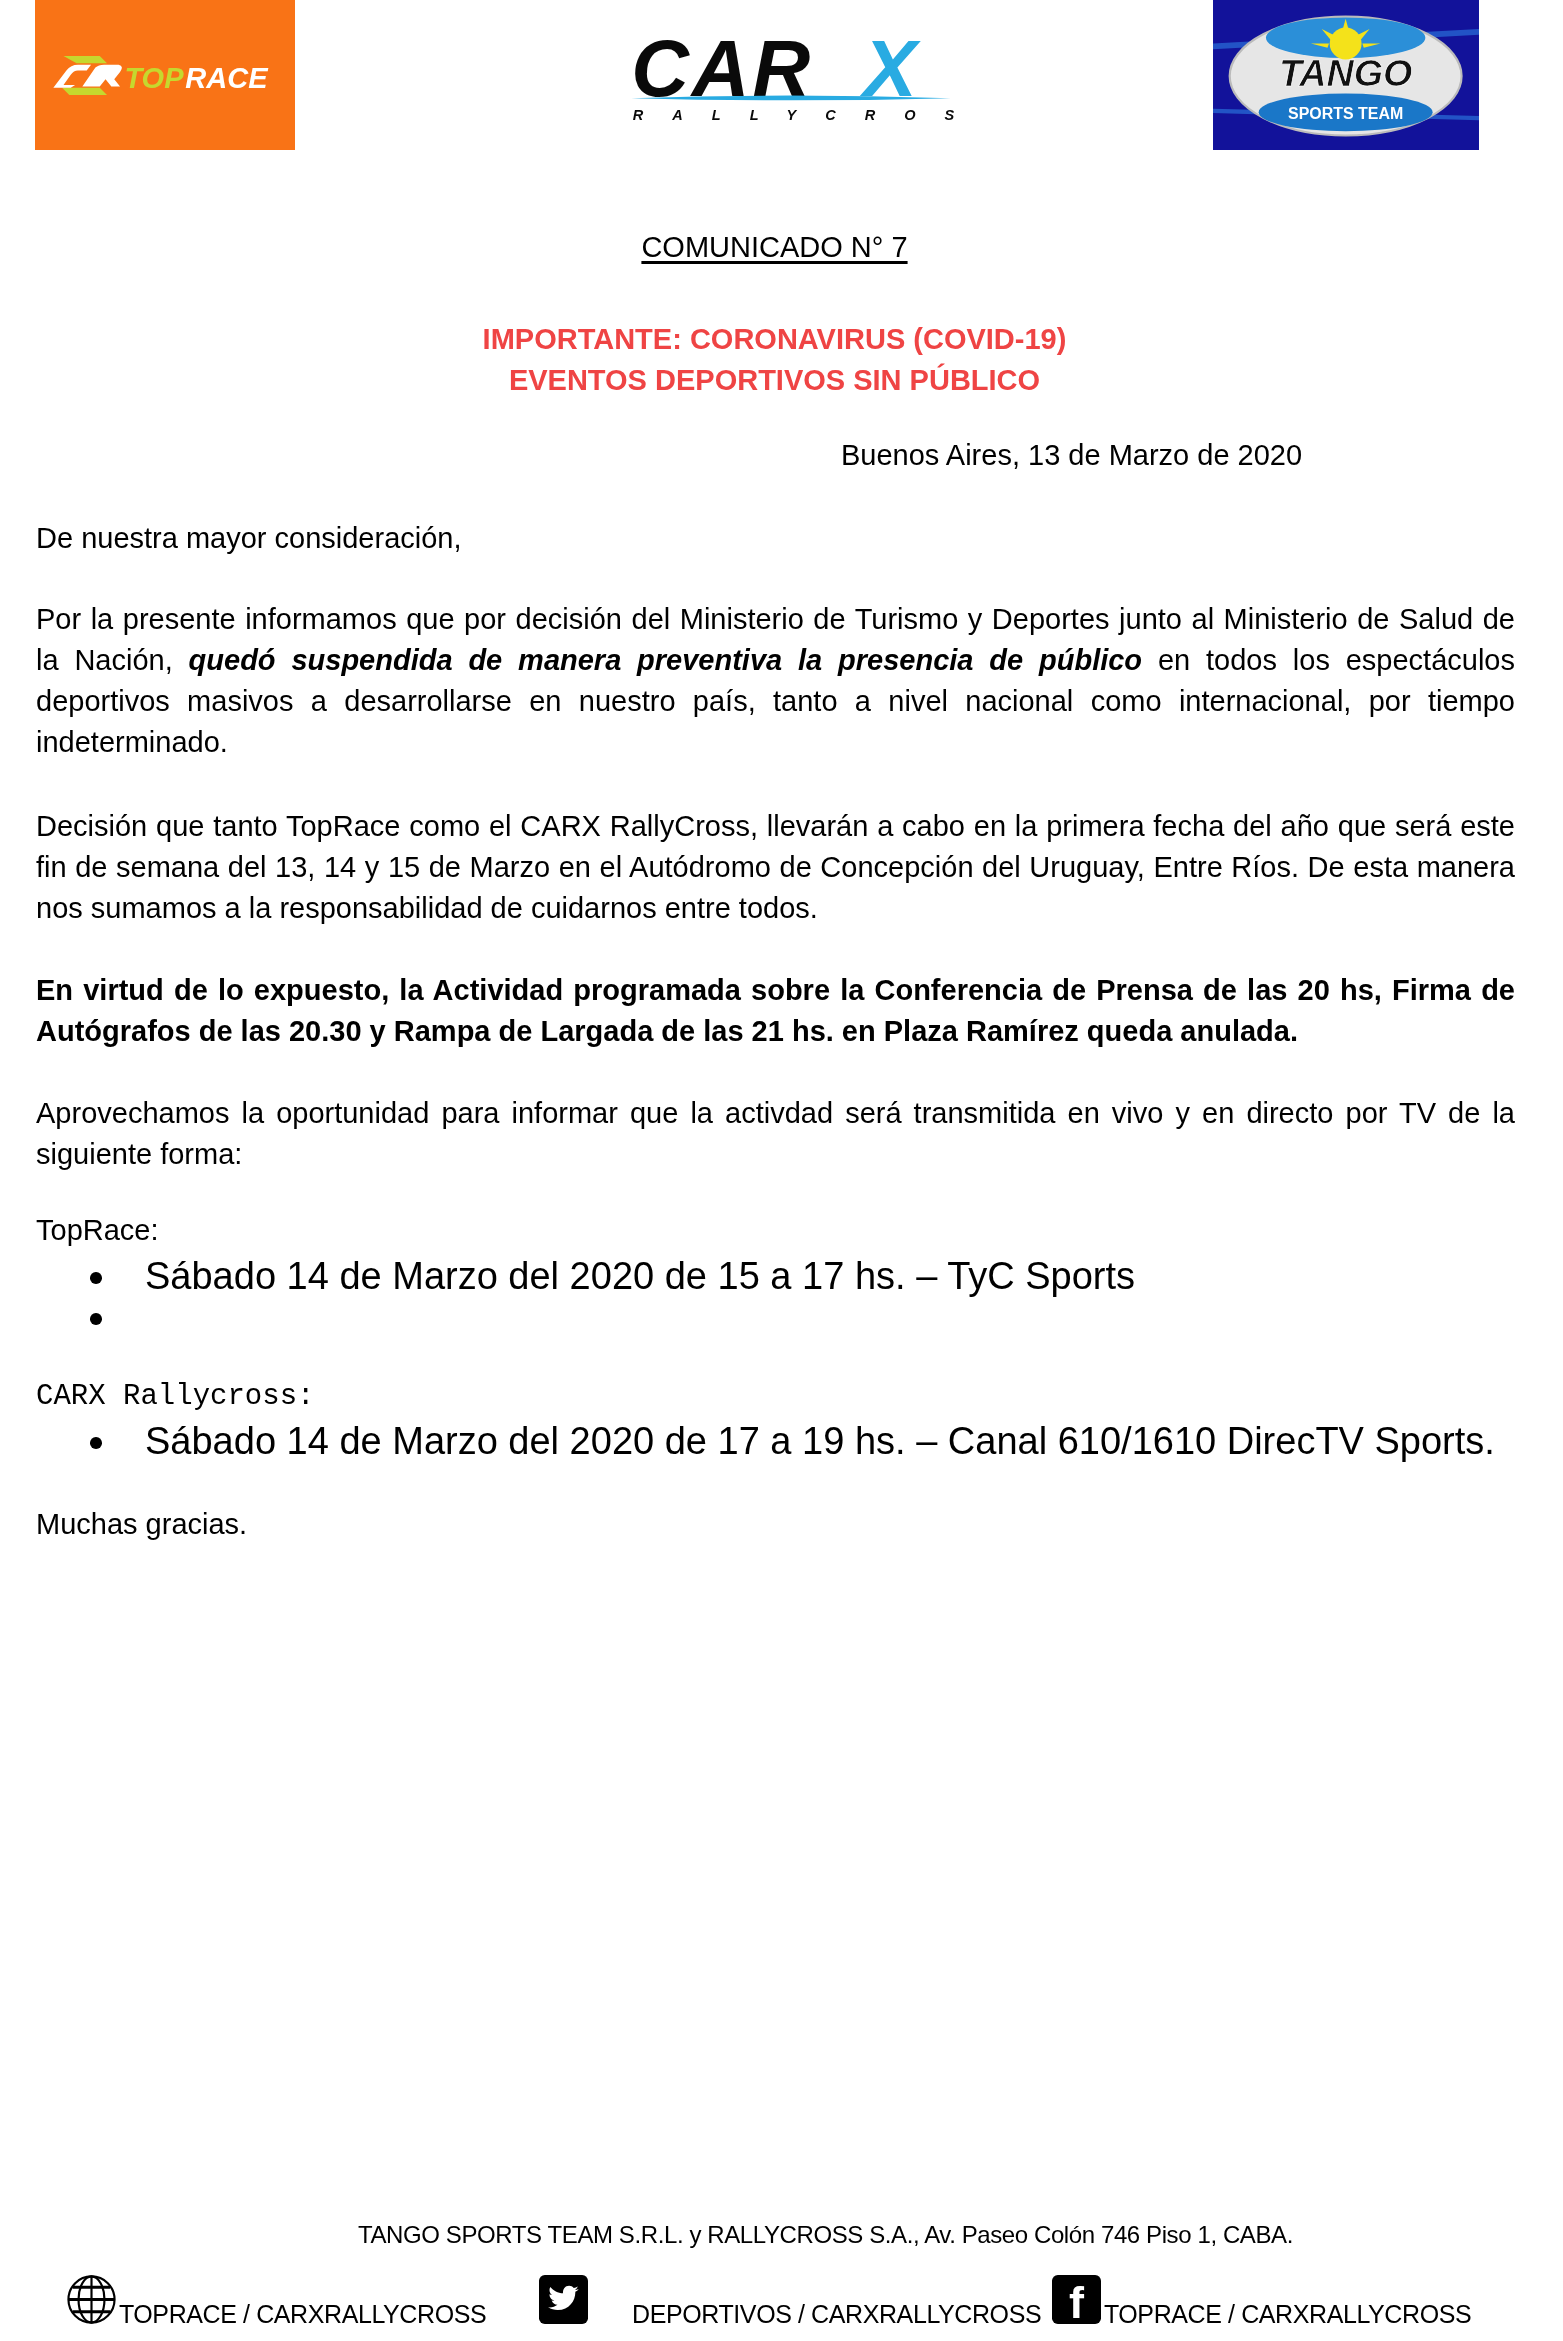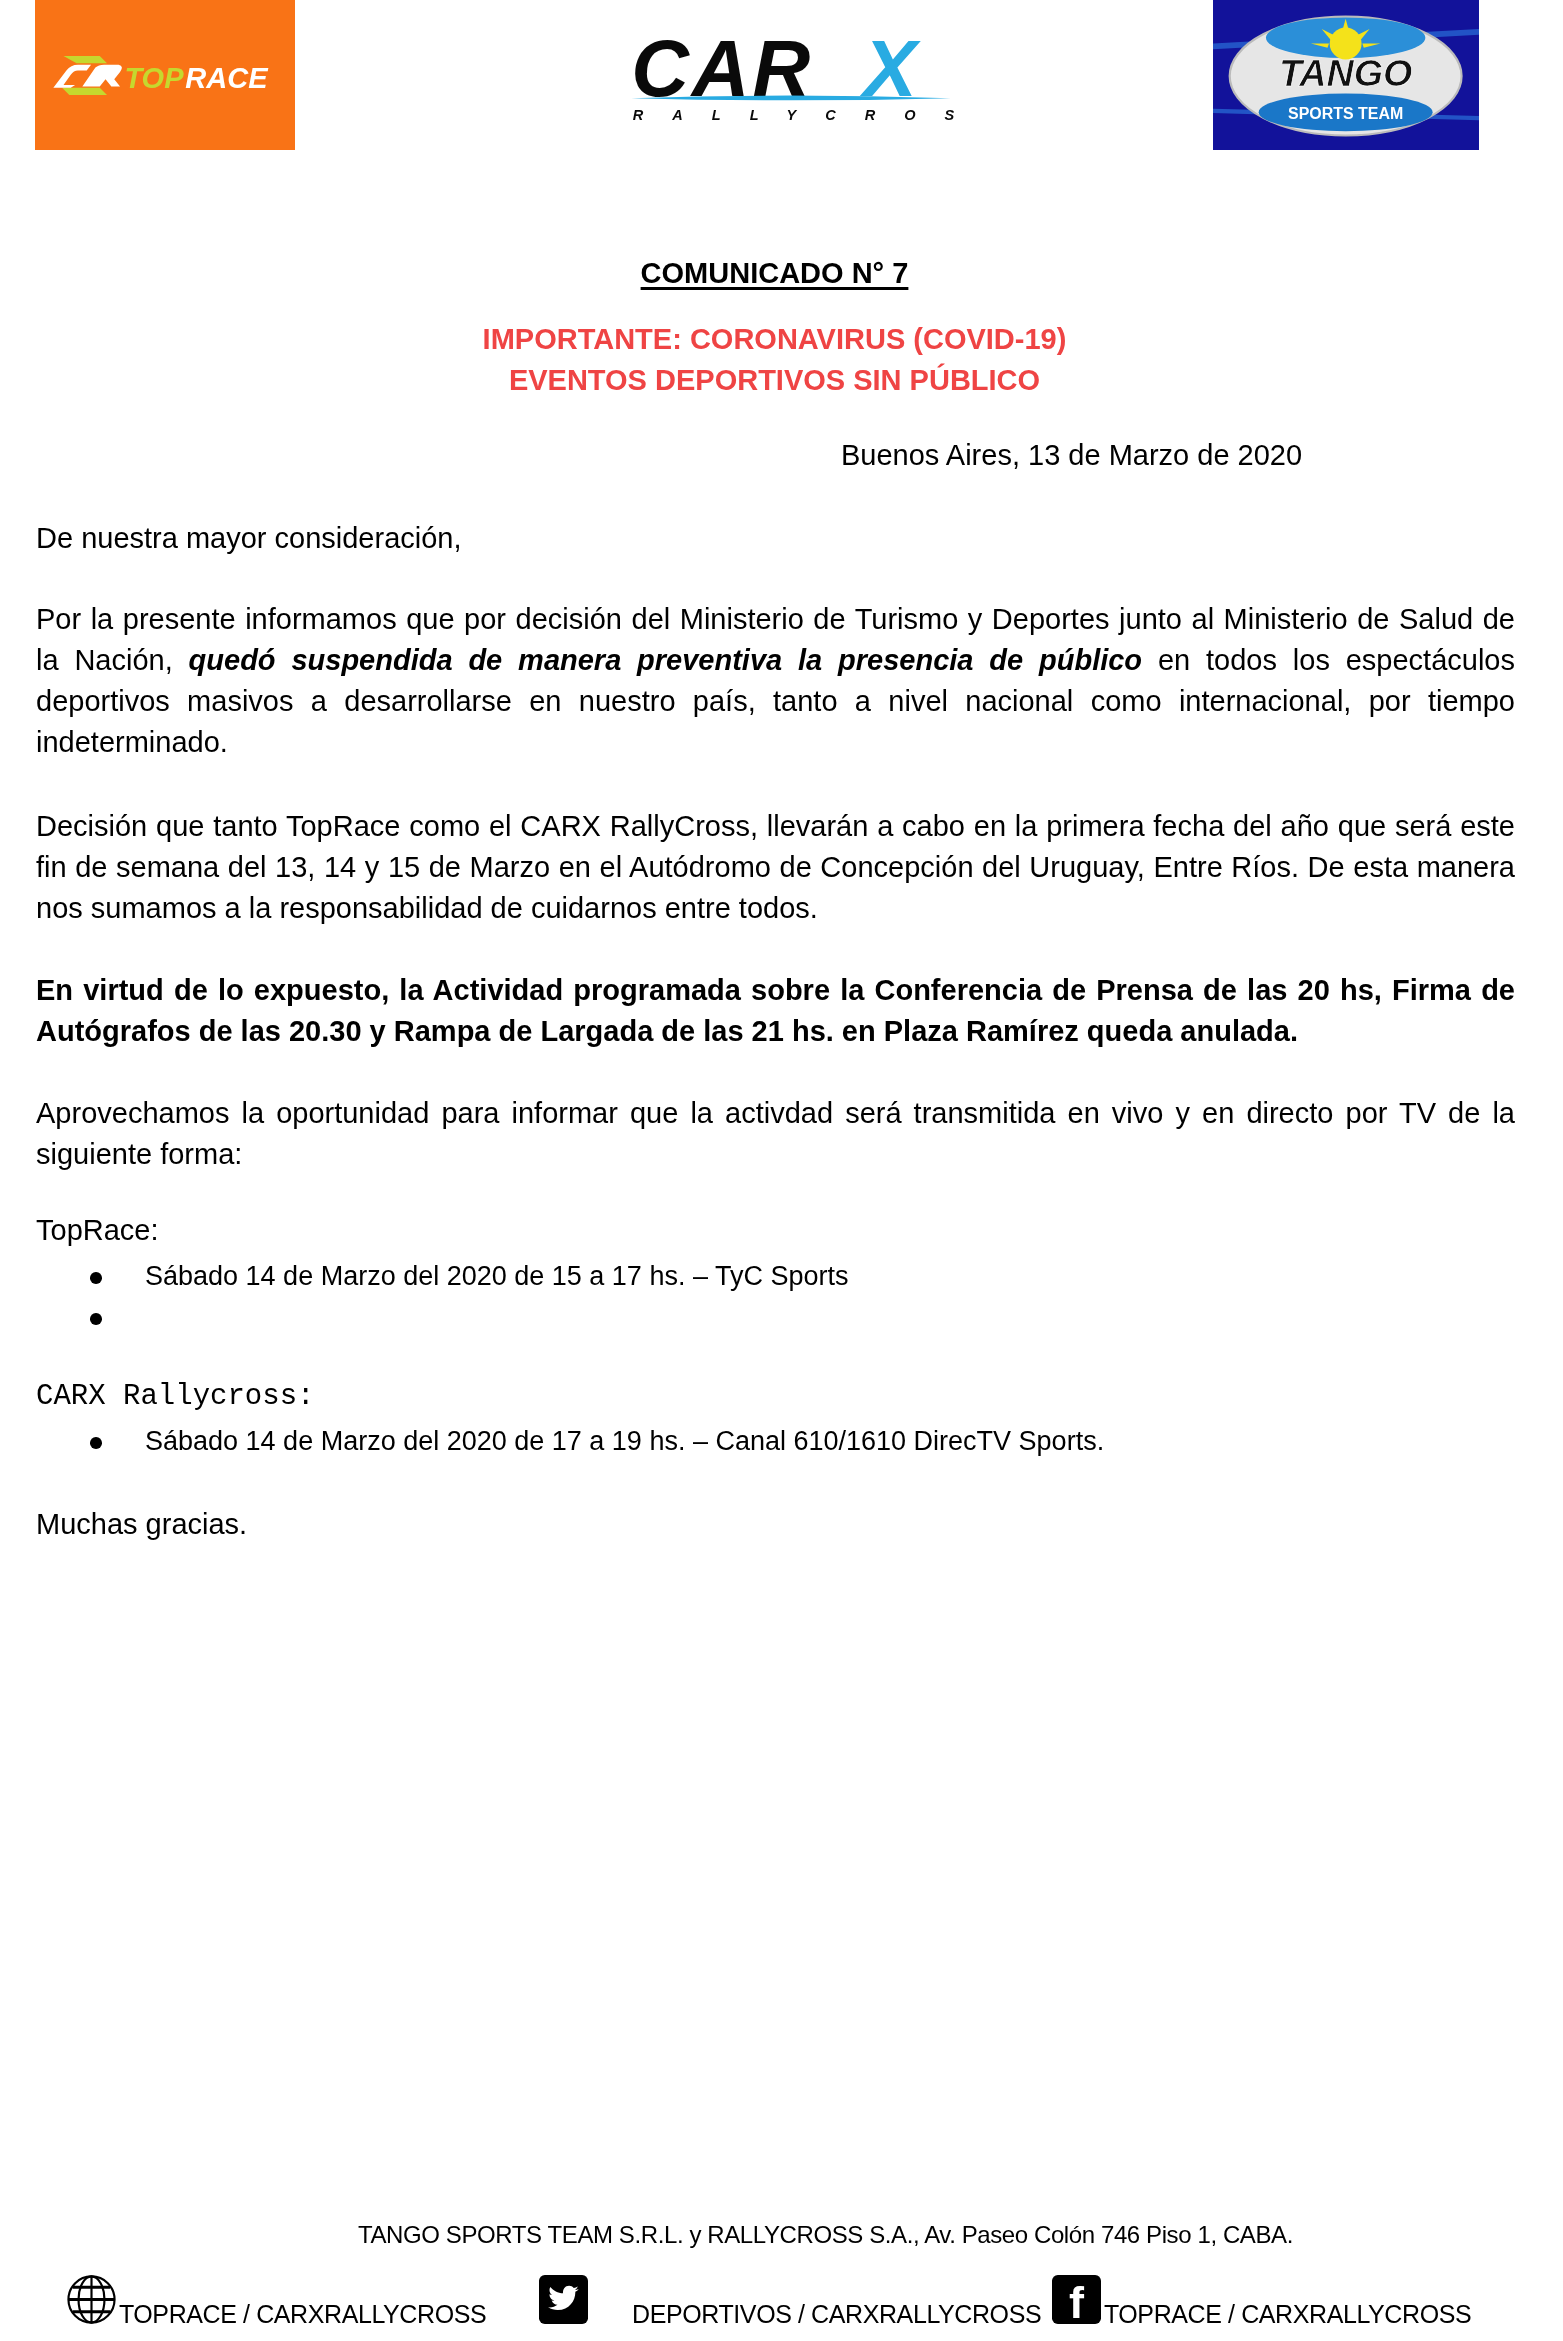--- a/index.html
+++ b/index.html
@@ -10,32 +10,32 @@
   .logo { position:absolute; }
   .logo-toprace { left:35px; top:0; width:260px; height:150px; background:#f97316;
                   display:flex; align-items:center; justify-content:center; }
   .logo-carx { left:624px; top:29px; width:334px; height:102px; }
   .logo-tango { left:1213px; top:0; width:266px; height:150px; background:#3b82f6; overflow:hidden; }
 
   
   .doc { position:absolute; left:36px; width:1479px;
          font-family:"Liberation Sans", "DejaVu Sans", sans-serif; font-size:29px; line-height:41px; }
   .title { position:absolute; left:0; width:1549px; text-align:center; top:231px;
-           font-weight:bold; font-size:29px;margin-top:26px; }
+           font-weight:normal; font-size:29px; }
   .title span { text-decoration:underline; text-decoration-thickness:2.9px; text-underline-offset:4.4px; }
   .subtitle { position:absolute; left:0; width:1549px; text-align:center; color:#ef4444;
               font-weight:bold; font-size:29px; line-height:41px; }
   .date { position:absolute; left:841px; top:439px; font-size:29px; }
   .greet { top:518px; }
   .p1 { top:599px; text-align:justify; }
   .p2 { top:806px; text-align:justify; }
   .p3 { top:970px; text-align:justify; font-weight:bold; }
   .p4 { top:1093px; text-align:justify; }
   .section-label { position:absolute; left:36px; font-size:29px; }
-  ul.schedule { position:absolute; left:36px; margin:0; padding:0; list-style:none; font-size:27px; line-height:41px; }
+  ul.schedule { position:absolute; left:36px; margin:0; padding:0; list-style:none; font-size:38px; line-height:41px; }
   ul.schedule li { position:relative; padding-left:109px; }
   ul.schedule li .bullet { position:absolute; left:54px; top:16px; width:11.6px; height:11.6px; border-radius:50%; background:#000; }
   .thanks { position:absolute; left:36px; top:1508px; font-size:29px; }
 
   
   .footer-address { position:absolute; left:0; width:1563px; text-align:center; top:2221px;
                     font-size:24px; letter-spacing:-0.4px;margin-left:44px; }
   .footer-item { position:absolute; top:2251px; height:87px; display:flex; align-items:flex-end; }
   .footer-item .ficon { width:49px; height:49px; margin-right:2.9px; margin-bottom:14.5px; }
   .footer-item .ftext { font-size:25px; letter-spacing:-0.4px; padding-bottom:8.7px; }

